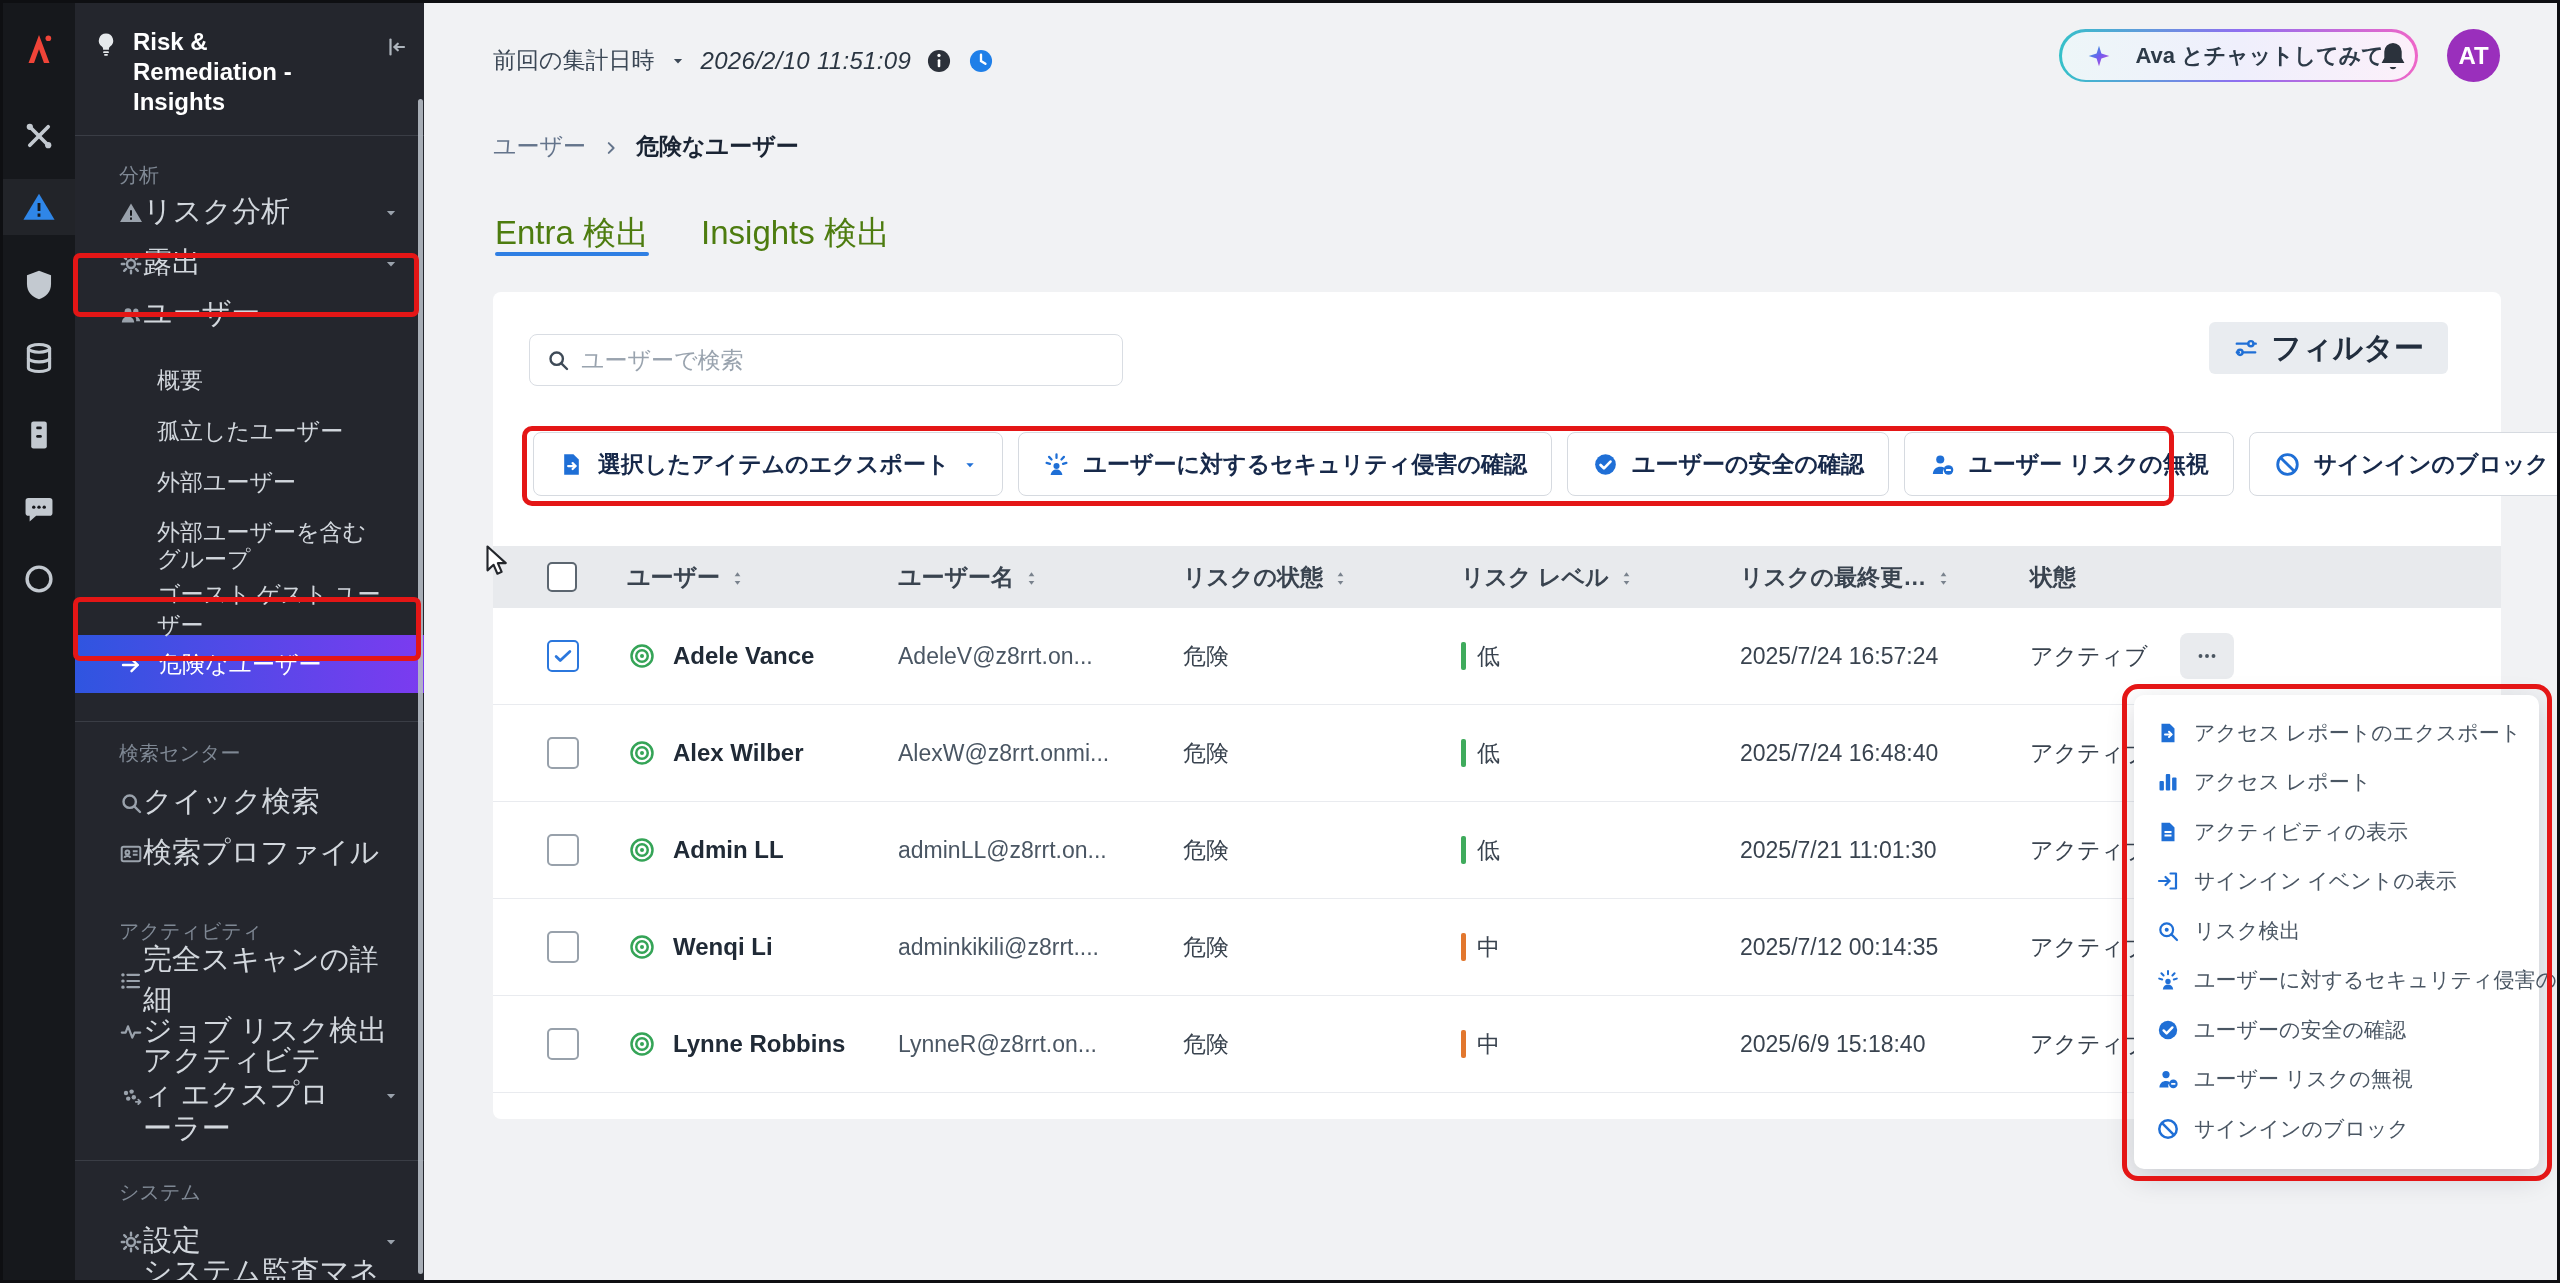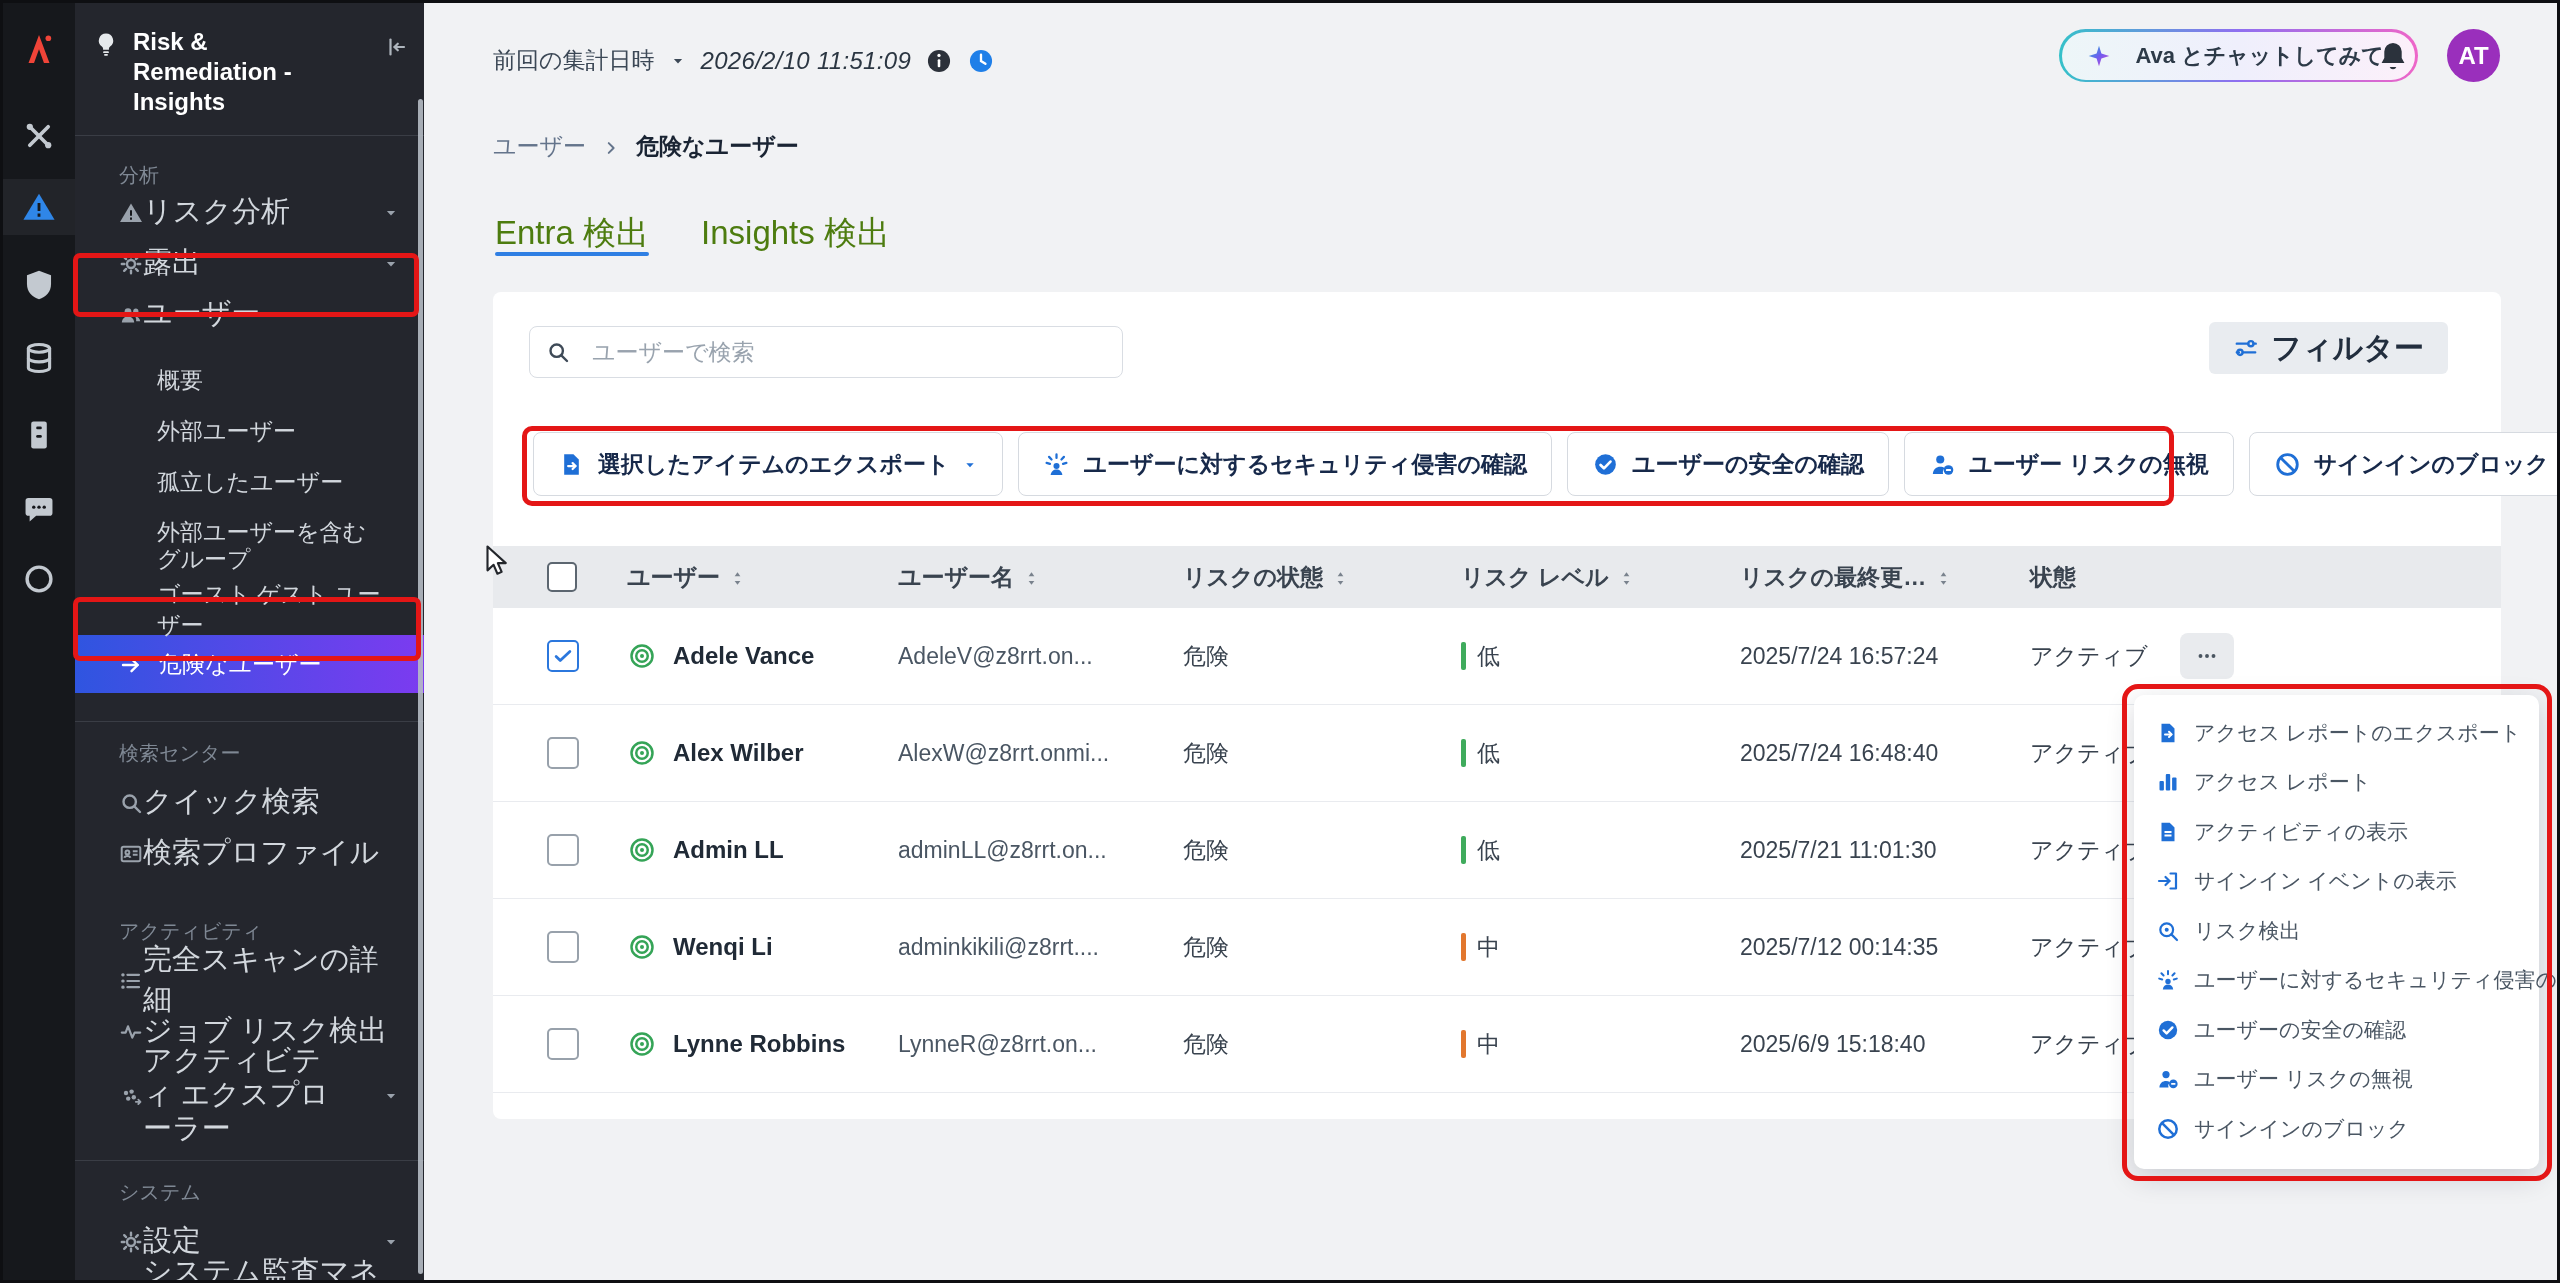--- a/index.html
+++ b/index.html
@@ -66,21 +66,21 @@
   .crumbs .sep{color:#64748b;}
   .crumbs .sep svg{width:18px;height:18px;}
   .crumbs .current{color:#1a2433;font-weight:700;}
   .tabs{position:absolute;left:492px;top:208px;display:flex;gap:52px;z-index:4;}
   .tab{position:relative;font-size:33px;color:#4d7c0f;}
   .tab.active::after{content:"";position:absolute;left:0;right:0;bottom:0;height:4px;border-radius:2px;background:#2f7fe3;}
 
   
   .card{position:absolute;left:490px;top:289px;width:2008px;height:827px;background:#fff;border-radius:8px;z-index:3;}
   .search-row{position:absolute;left:36px;right:36px;top:30px;height:52px;}
-  .search-box{position:absolute;left:0;top:4px;width:594px;height:52px;border:1.5px solid #d9dde3;border-radius:8px;background:#fff;display:flex;align-items:center;gap:20px;padding:0 16px;}
+  .search-box{position:absolute;left:0;top:12px;width:594px;height:52px;border:1.5px solid #d9dde3;border-radius:8px;background:#fff;display:flex;align-items:center;gap:9px;padding:0 16px;}
   .search-box svg{width:24px;height:24px;color:#3e4a57;}
   .search-box input{border:0;outline:0;flex:1;font-size:23px;color:#313c49;font-family:inherit;background:transparent;}
   .search-box input::placeholder{color:#99a3ae;}
   .filter-btn{position:absolute;right:17px;top:0;height:52px;background:#e9ecf0;border-radius:6px;display:flex;align-items:center;gap:12px;padding:0 24px;font-size:30px;font-weight:700;color:#222e3e;}
   .filter-btn svg{width:26px;height:26px;color:#1f6fd6;}
   .actions-row{position:absolute;left:40px;top:140px;display:flex;gap:15px;}
   .act-btn{height:64px;background:#fff;border:1.5px solid #d6dae0;border-radius:8px;display:flex;align-items:center;gap:13px;padding:0 24px;font-size:23px;font-weight:600;color:#17294a;white-space:nowrap;}
   .act-btn svg{width:27px;height:27px;color:#1f6fd6;}
   .act-btn .dd{color:#33405a;}
   .act-btn .dd svg{width:16px;height:16px;}
@@ -457,22 +457,22 @@
       <span class="nico"><svg class="ic">
             <use href="#s-users"></use>
           </svg></span>
       <span>ユーザー</span>
       <span class="chev"><svg class="ic">
             <use href="#s-caret-up"></use>
           </svg></span>
     </div>
 
     <div class="sub mt16">概要</div>
+    <div class="sub">孤立したユーザー</div>
     <div class="sub">外部ユーザー</div>
-    <div class="sub">孤立したユーザー</div>
     <div class="sub twoline">外部ユーザーを含むグループ</div>
     <div class="sub">ゴースト ゲスト ユーザー</div>
     <div class="sub active">
       <span class="nico"><svg class="ic">
             <use href="#s-arrow-right"></use>
           </svg></span>
       <span>危険なユーザー</span>
     </div>
 
     <hr class="sb-div mt28">

